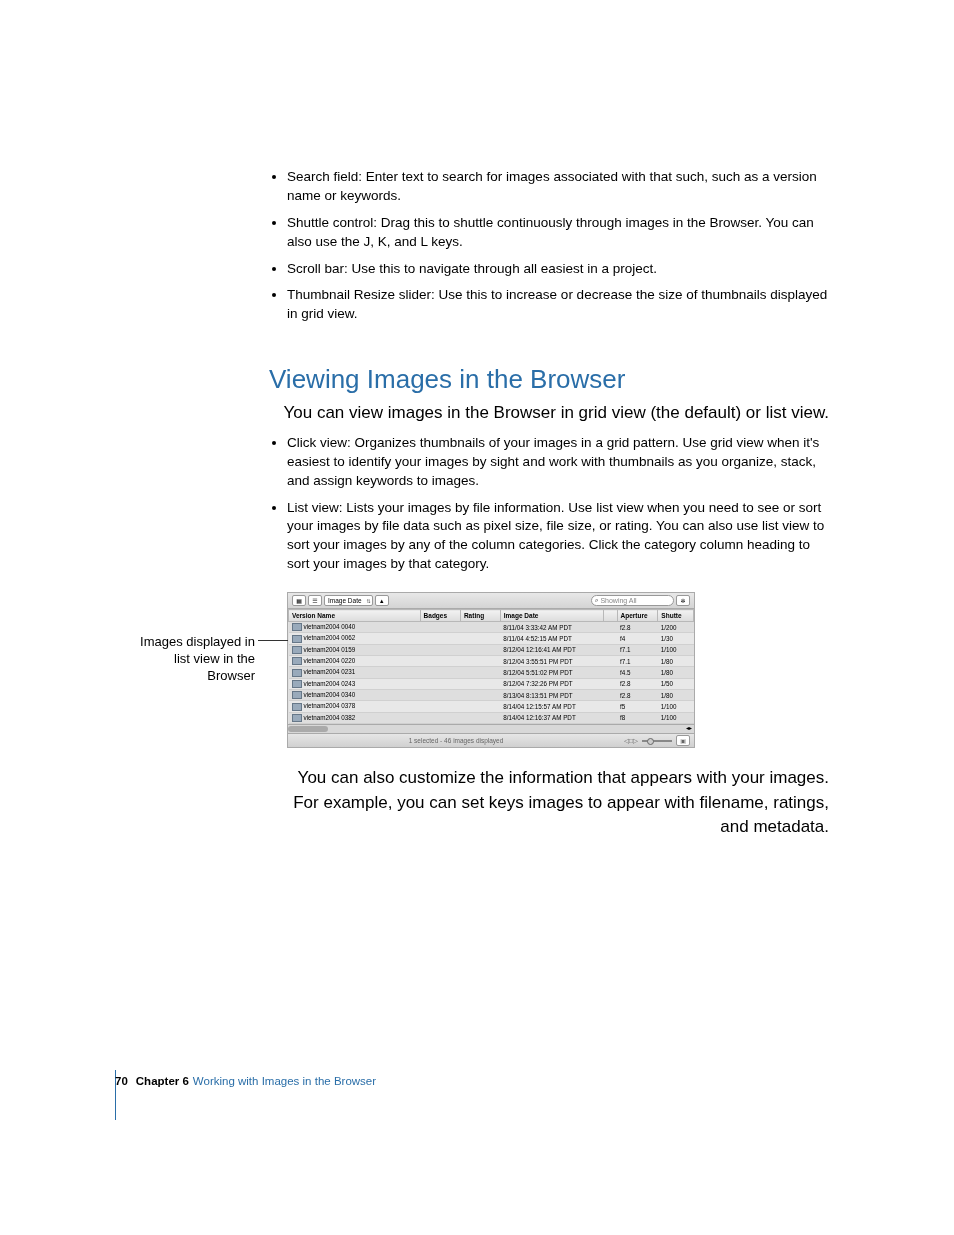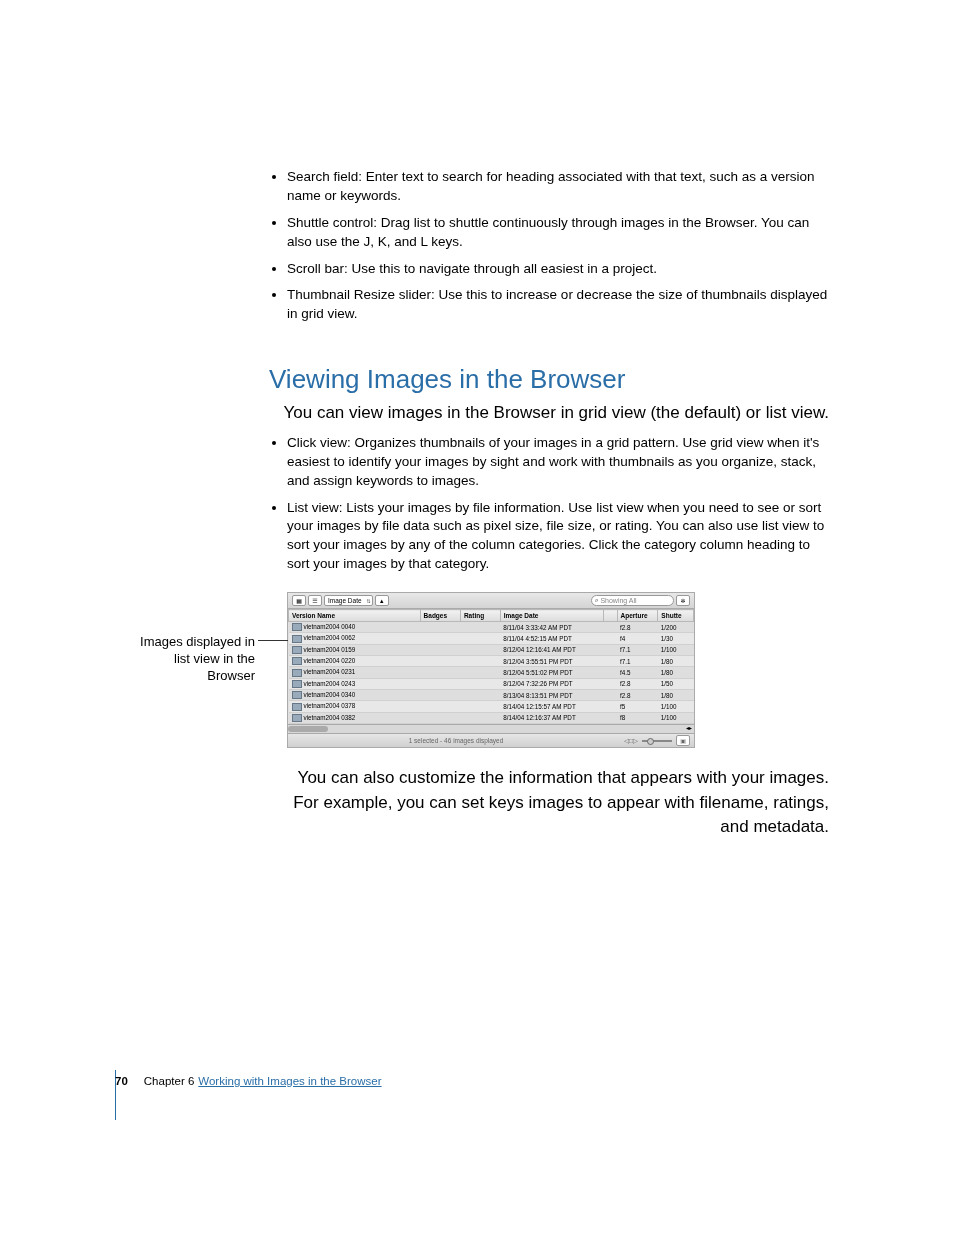--- a/index.html
+++ b/index.html
@@ -191,44 +191,44 @@
     position: absolute;
     left: 115px;
     top: 1075px;
     width: 700px;
     display: flex;
     align-items: center;
     gap: 4px;
     font-size: 11.5px;
   }
   .footer .pnum { font-weight: bold; }
-  .footer .chap { font-weight: normal; margin-left: 8px; }
-  .footer .title { color: #2a6ea8; text-decoration: underline; }
+  .footer .chap { font-weight: bold; }
+  .footer .title { color: #2a6ea8; }
   .vrule {
     position: absolute;
     left: 115px;
     top: 1070px;
     width: 1px;
     height: 50px;
     background: #2a6ea8;
   }
   .callout-line {
     position: absolute;
     height: 1px;
     background: #333;
   }
 </style>
 </head>
 <body>
 
 <div class="content">
 
   <ul class="bullets">
-    <li><span class="term">Search field:</span><span>  Enter text to search for heading associated with that text, such as a version name or keywords.</span></li>
-    <li><span class="term">Shuttle control:</span><span>  Drag list to shuttle continuously through images in the Browser. You can also use the J, K, and L keys.</span></li>
+    <li><span class="term">Search field:</span><span>  Enter text to search for images associated with that such, such as a version name or keywords.</span></li>
+    <li><span class="term">Shuttle control:</span><span>  Drag this to shuttle continuously through images in the Browser. You can also use the J, K, and L keys.</span></li>
     <li><span class="term">Scroll bar:</span><span>  Use this to navigate through all easiest in a project.</span></li>
     <li><span class="term">Thumbnail Resize slider:</span><span>  Use this to increase or decrease the size of thumbnails displayed in grid view.</span></li>
   </ul>
 
   <h2 class="section-heading">Viewing Images in the Browser</h2>
   <p class="body">You can view images in the Browser in grid view (the default) or list view.</p>
 
   <ul class="bullets">
     <li><span class="term">Click view:</span><span>  Organizes thumbnails of your images in a grid pattern. Use grid view when it's easiest to identify your images by sight and work with thumbnails as you organize, stack, and assign keywords to images.</span></li>
     <li><span class="term">List view:</span><span>  Lists your images by file information. Use list view when you need to see or sort your images by file data such as pixel size, file size, or rating. You can also use list view to sort your images by any of the column categories. Click the category column heading to sort your images by that category.</span></li>

